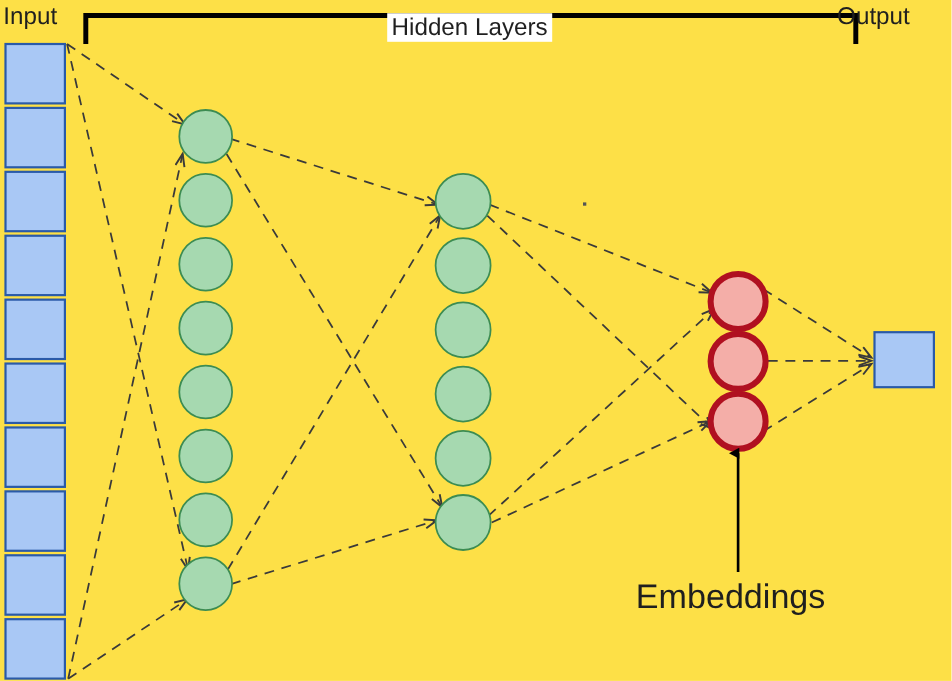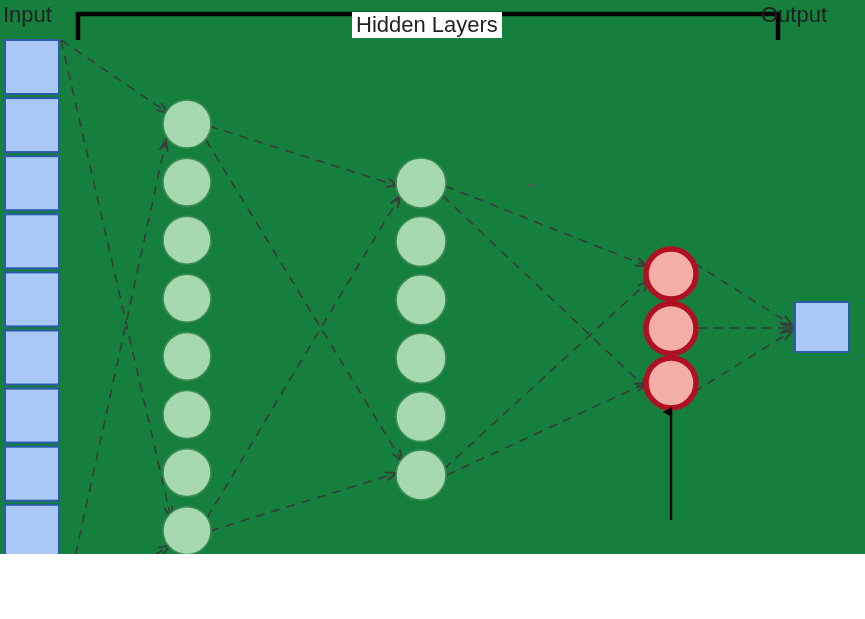--- a/index.html
+++ b/index.html
@@ -6,22 +6,22 @@
     margin: 0;
     padding: 0;
     background: #ffffff;
   }
   body {
     font-family: "Liberation Sans", sans-serif;
   }
   #canvas {
     position: relative;
     width: 865px;
-    height: 554px;
-    background: #15803d;
+    height: 619px;
+    background: #fde047;
     overflow: hidden;
   }
   #net-svg {
     position: absolute;
     left: 0;
     top: 0;
     width: 865px;
     height: 619px;
   }
   .lbl {
@@ -127,14 +127,15 @@
         <line x1="671" y1="520" x2="671" y2="412" stroke="#000000" stroke-width="2.4" marker-end="url(#mk-arrow-solid)"></line>
       </g>
     <g id="artifact-group">
         <rect x="530" y="184" width="3" height="3" fill="#555555"></rect>
       </g>
   </svg>
 
   <div class="lbl" id="label-input">Input</div>
   <div class="lbl" id="label-hidden">Hidden Layers</div>
   <div class="lbl" id="label-output">Output</div>
+  <div class="lbl" id="label-embeddings">Embeddings</div>
 
 </div>
 
 </body></html>

